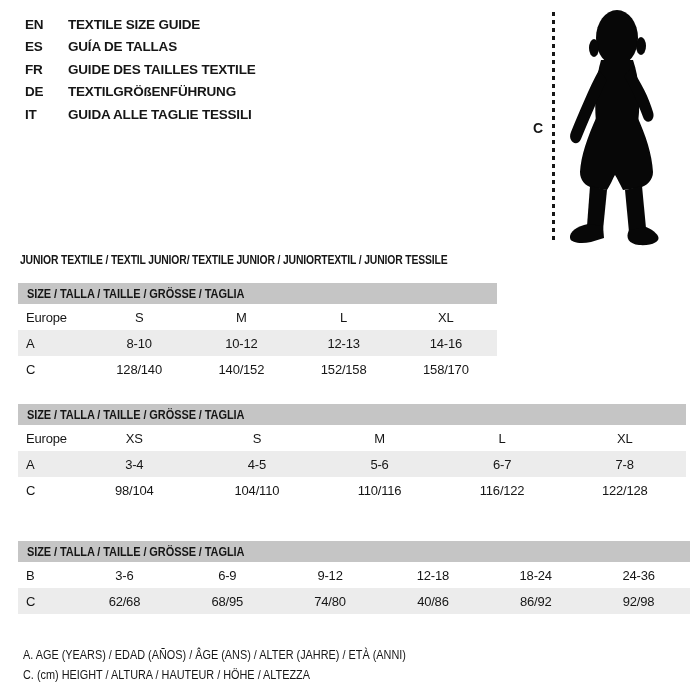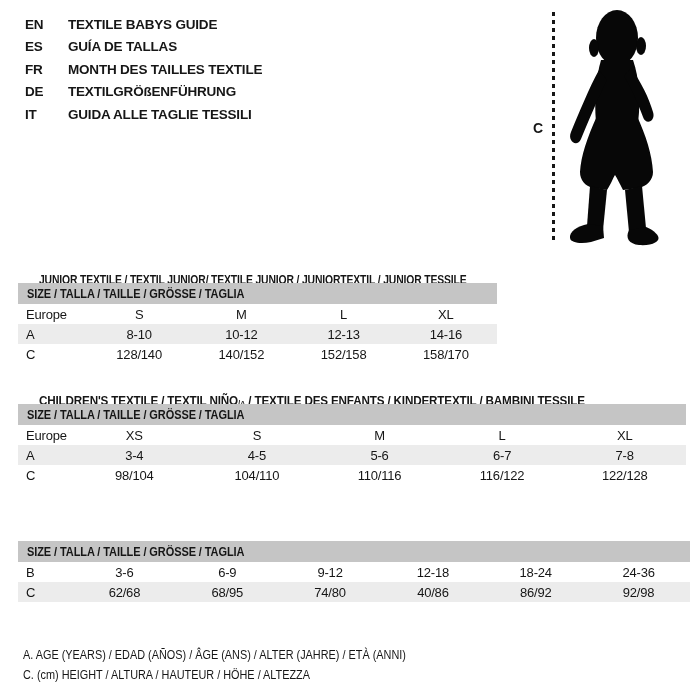--- a/index.html
+++ b/index.html
@@ -25,21 +25,21 @@
   .lang-row{display:flex;height:22.5px;align-items:center;white-space:nowrap;}
   .lang-code{width:43px;flex:0 0 43px;}
   
   .fig-c{position:absolute;left:533px;top:120px;font-size:14px;font-weight:700;}
   .dashline{
     position:absolute;left:552px;top:12px;width:3px;height:232px;
     background:repeating-linear-gradient(to bottom,var(--ink) 0 4px,transparent 4px 8px);
   }
   .toddler{position:absolute;left:563px;top:8px;color:var(--sil);}
   
-  .sec-title{position:absolute;left:39px;font-size:13px;font-weight:700;letter-spacing:-0.2px;white-space:nowrap;margin-top:20px;}
+  .sec-title{position:absolute;left:20px;font-size:13px;font-weight:700;letter-spacing:-0.2px;white-space:nowrap;}
   #t1-title{top:252px;}
   #t2-title{top:373px;}
   #t3-title{top:495px;}
   .tline{display:block;height:17px;}
   .sub{font-size:8.5px;vertical-align:-2px;}
   
   .sx80,.sx87,.sx88,.sx90,.sx97{display:inline-block;transform-origin:0 50%;white-space:nowrap;}
   .sx80{transform:scaleX(.80);}
   .sx87{transform:scaleX(.87);}
   .sx88{transform:scaleX(.88);}
@@ -48,45 +48,45 @@
   
   table.size-table{position:absolute;left:18px;border-collapse:collapse;table-layout:fixed;}
   .t1{top:283px;width:479px;}
   .t2{top:404px;width:668px;}
   .t3{top:541px;width:672px;}
   .t1 col.c-lbl{width:70px;}
   .t2 col.c-lbl{width:55px;}
   .t3 col.c-lbl{width:55px;}
   tr.band{height:21px;background:var(--band);}
   tr.band th{text-align:left;padding:0 2px 0 9px;font-size:12.5px;font-weight:700;letter-spacing:-0.1px;}
-  tr.vals{height:20px;}
+  tr.vals{height:26px;}
   tr.alt{background:var(--rowalt);}
   td{font-size:13px;font-weight:400;text-align:center;letter-spacing:-0.2px;padding:0;}
   td.lbl{text-align:left;padding-left:8px;}
   
   .footnotes{position:absolute;left:23px;top:648px;font-size:12.5px;font-weight:400;}
   .fline{height:20px;white-space:nowrap;}
 </style>
 </head>
 <body>
 
 <div class="canvas">
 
   <div class="langs">
     <div class="lang-row">
       <span class="lang-code">EN</span>
-      <span class="lang-label">TEXTILE BABYS GUIDE</span>
+      <span class="lang-label">TEXTILE SIZE GUIDE</span>
     </div>
     <div class="lang-row">
       <span class="lang-code">ES</span>
       <span class="lang-label">GUÍA DE TALLAS</span>
     </div>
     <div class="lang-row">
       <span class="lang-code">FR</span>
-      <span class="lang-label">MONTH DES TAILLES TEXTILE</span>
+      <span class="lang-label">GUIDE DES TAILLES TEXTILE</span>
     </div>
     <div class="lang-row">
       <span class="lang-code">DE</span>
       <span class="lang-label">TEXTILGRÖßENFÜHRUNG</span>
     </div>
     <div class="lang-row">
       <span class="lang-code">IT</span>
       <span class="lang-label">GUIDA ALLE TAGLIE TESSILI</span>
     </div>
   </div>
@@ -141,23 +141,20 @@
     <tr class="vals">
       <td class="lbl">C</td>
       <td>128/140</td>
       <td>140/152</td>
       <td>152/158</td>
       <td>158/170</td>
     </tr>
   </tbody>
     </table>
 
-  <div class="sec-title" id="t2-title">
-    <span class="sx90"><span>CHILDREN'S TEXTILE / TEXTIL NIÑO</span><span class="sub">/A</span><span> / TEXTILE DES ENFANTS / KINDERTEXTIL / BAMBINI TESSILE</span></span>
-  </div>
   <table class="size-table t2">
     <colgroup>
         <col class="c-lbl">
         <col>
         <col>
         <col>
         <col>
         <col>
       </colgroup>
     <tbody>

